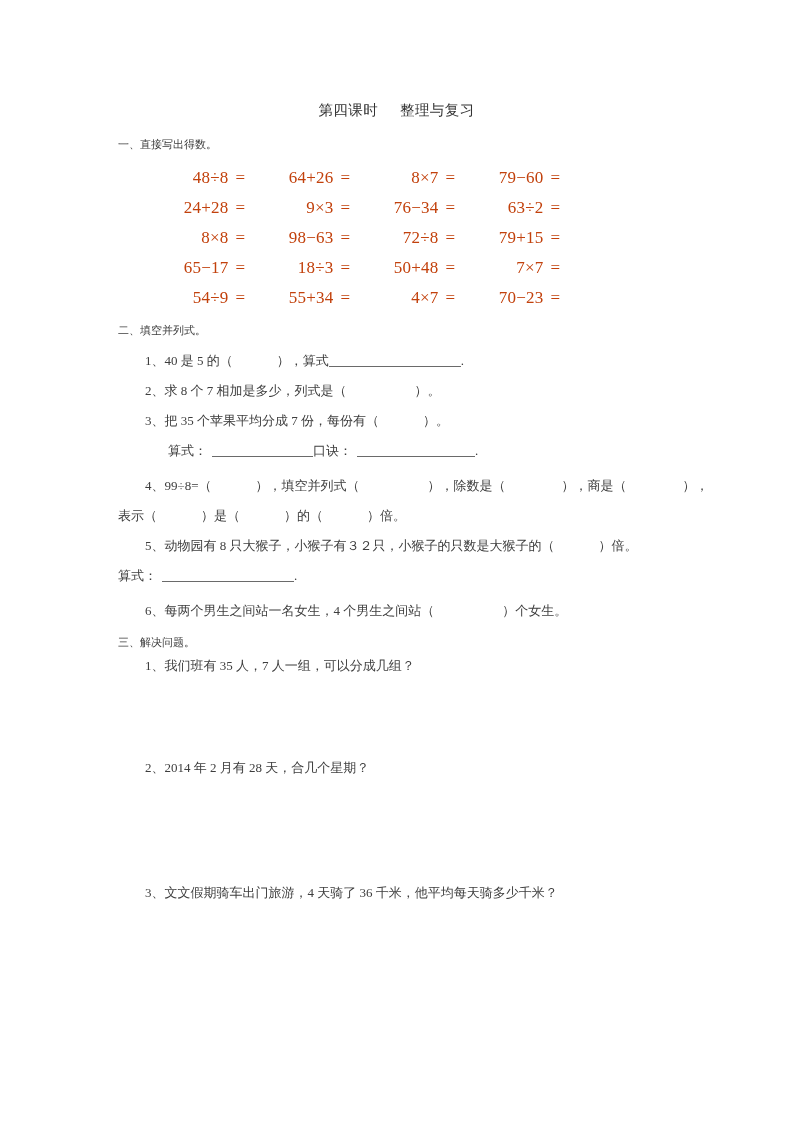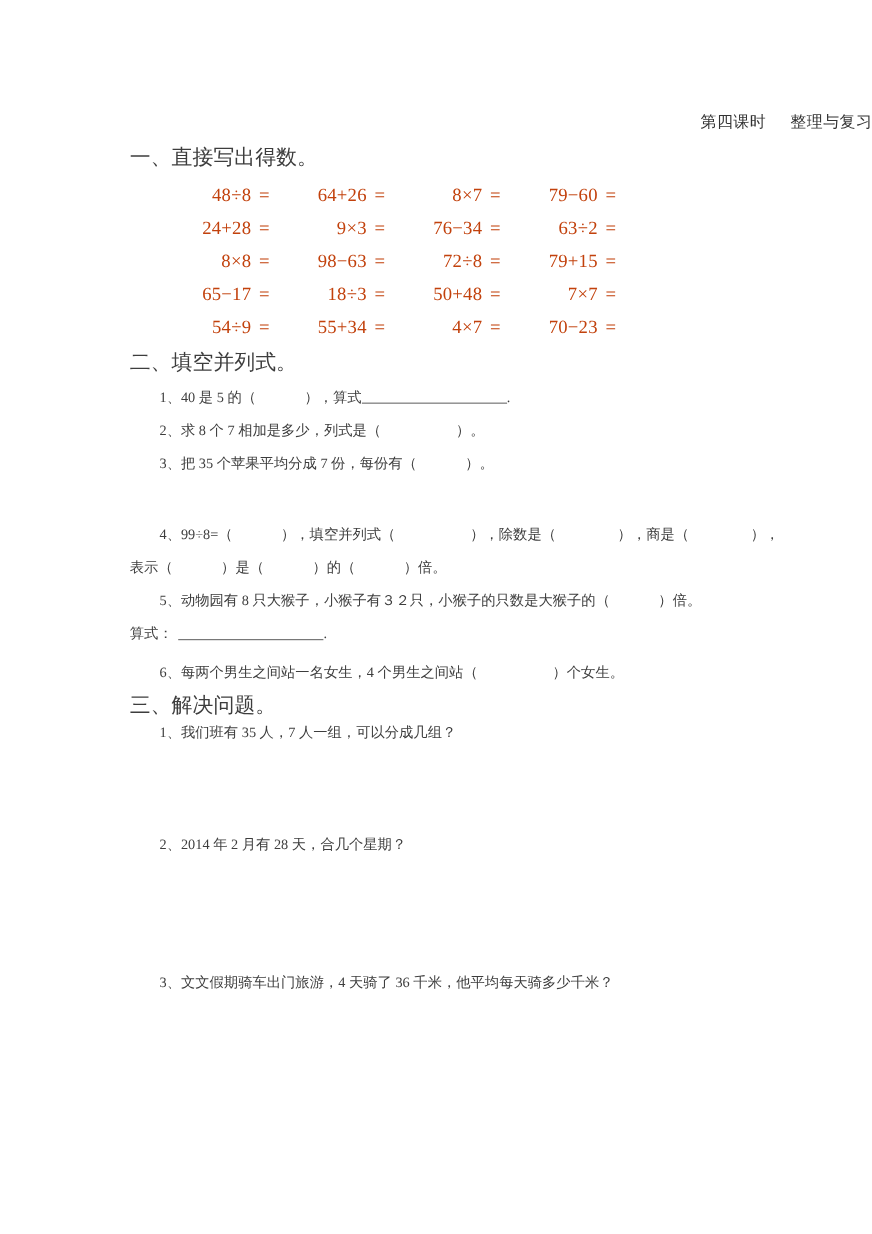--- a/index.html
+++ b/index.html
@@ -21,38 +21,38 @@
     width: 793px;
     height: 1122px;
   }
 
   
   .doc-title {
     position: absolute;
     left: 0;
     top: 101px;
     width: 793px;
-    text-align: right;
+    text-align: center;
     font-size: 14.5px;
     letter-spacing: 0.4px;
     color: #333333;
   }
   .doc-title .gap { display: inline-block; width: 22px; }
 
   
   .line {
     position: absolute;
     font-size: 13.5px;
     line-height: 16px;
     color: #3d3d3d;
     white-space: nowrap;
   }
   .sec-head {
     left: 118px;
-    font-size: 19px;
+    font-size: 11px;
   }
   .item {
     left: 145px;
     font-size: 13px;
   }
   .item-flush {
     left: 118px;
     font-size: 13px;
   }
   .sub {
@@ -219,20 +219,23 @@
   </div>
 
   <div class="line item" style="top:383px;">
     <span>2、求 8 个 7 相加是多少，列式是（</span><span class="pgap g4"></span><span>）。</span>
   </div>
 
   <div class="line item" style="top:413px;">
     <span>3、把 35 个苹果平均分成 7 份，每份有（</span><span class="pgap g2"></span><span>）。</span>
   </div>
 
+  <div class="line sub" style="top:443px;">
+    <span>算式：</span><span class="sp"></span><span class="blank b-md"></span><span>口诀：</span><span class="sp"></span><span class="blank b-lg"></span><span>.</span>
+  </div>
 
   <div class="line item" style="top:478px;">
     <span>4、99÷8=（</span><span class="pgap g2"></span><span>），填空并列式（</span><span class="pgap g4"></span><span>），除数是（</span><span class="pgap g3"></span><span>），商是（</span><span class="pgap g3"></span><span>），</span>
   </div>
 
   <div class="line item-flush" style="top:508px;">
     <span>表示（</span><span class="pgap g2"></span><span>）是（</span><span class="pgap g2"></span><span>）的（</span><span class="pgap g2"></span><span>）倍。</span>
   </div>
 
   <div class="line item" style="top:538px;">

